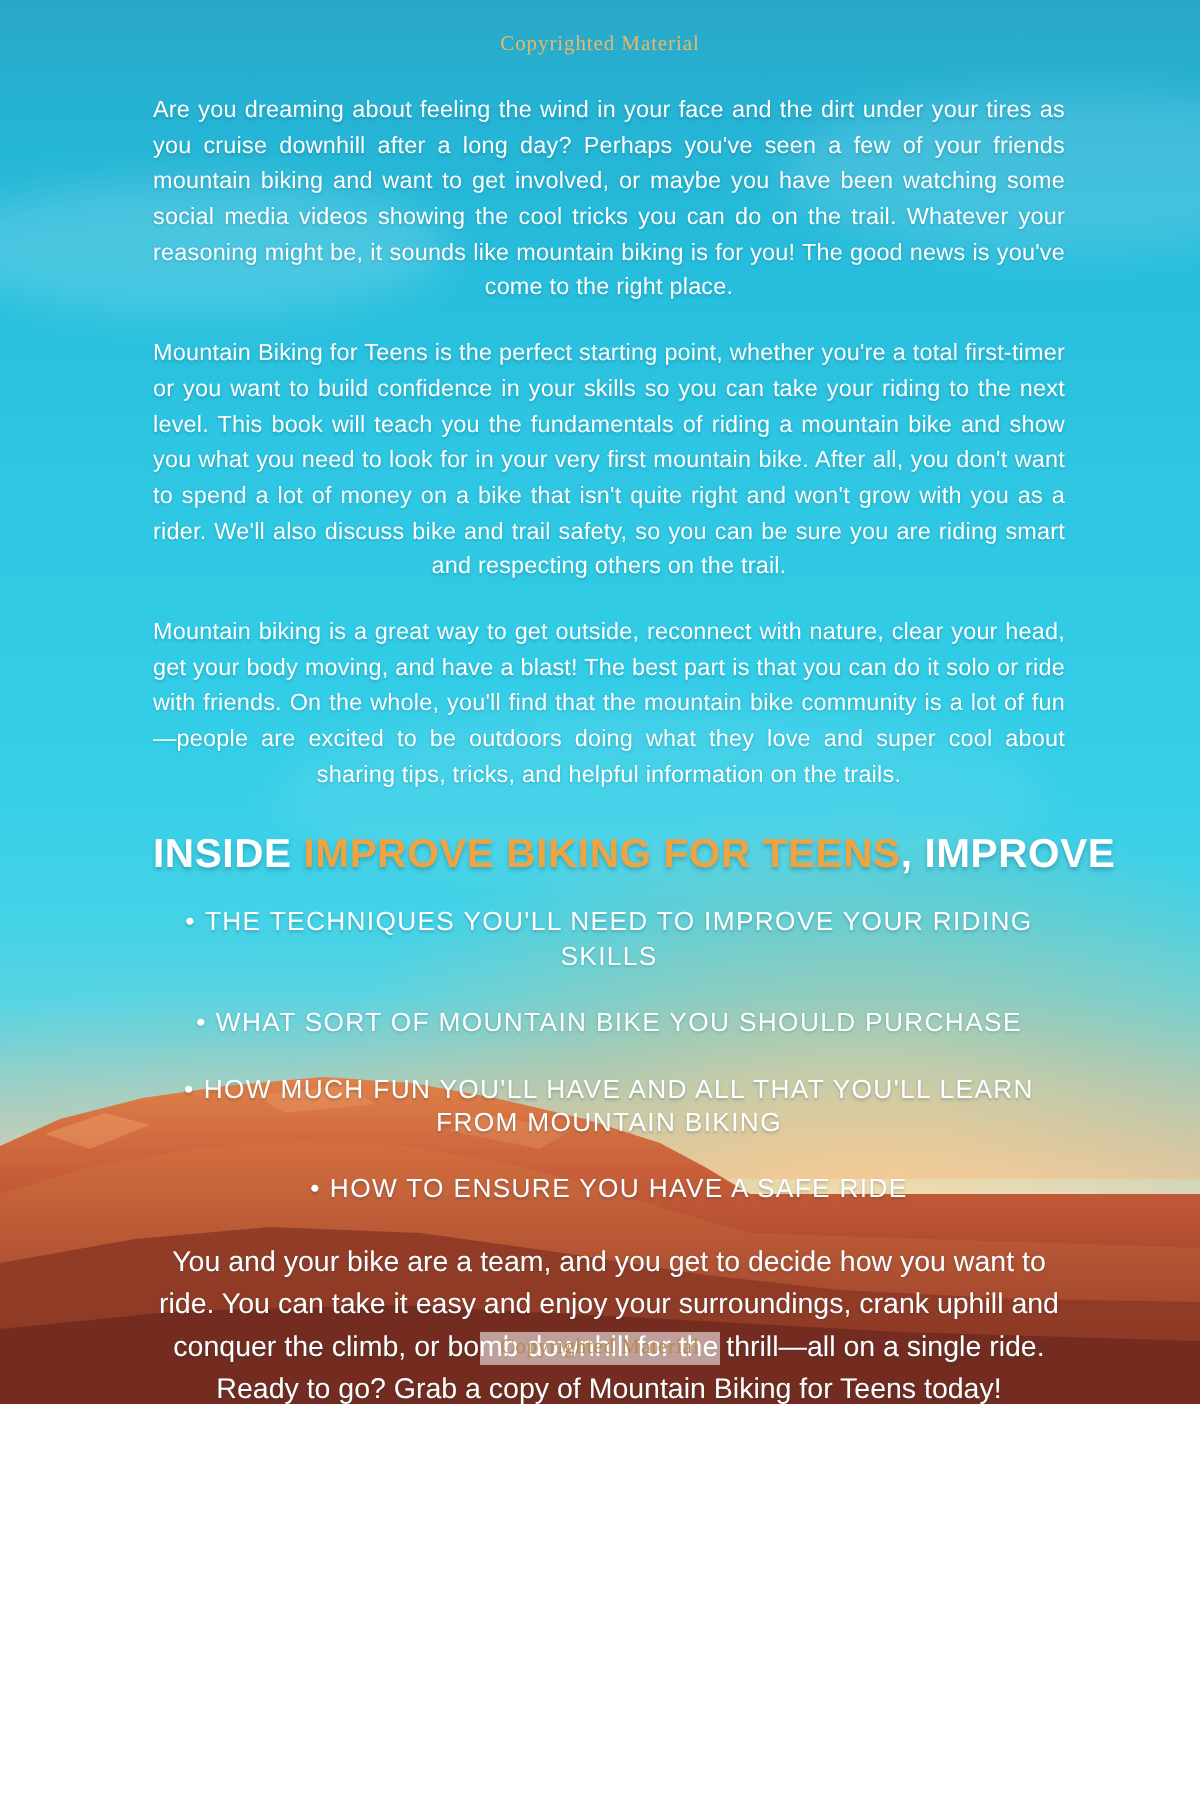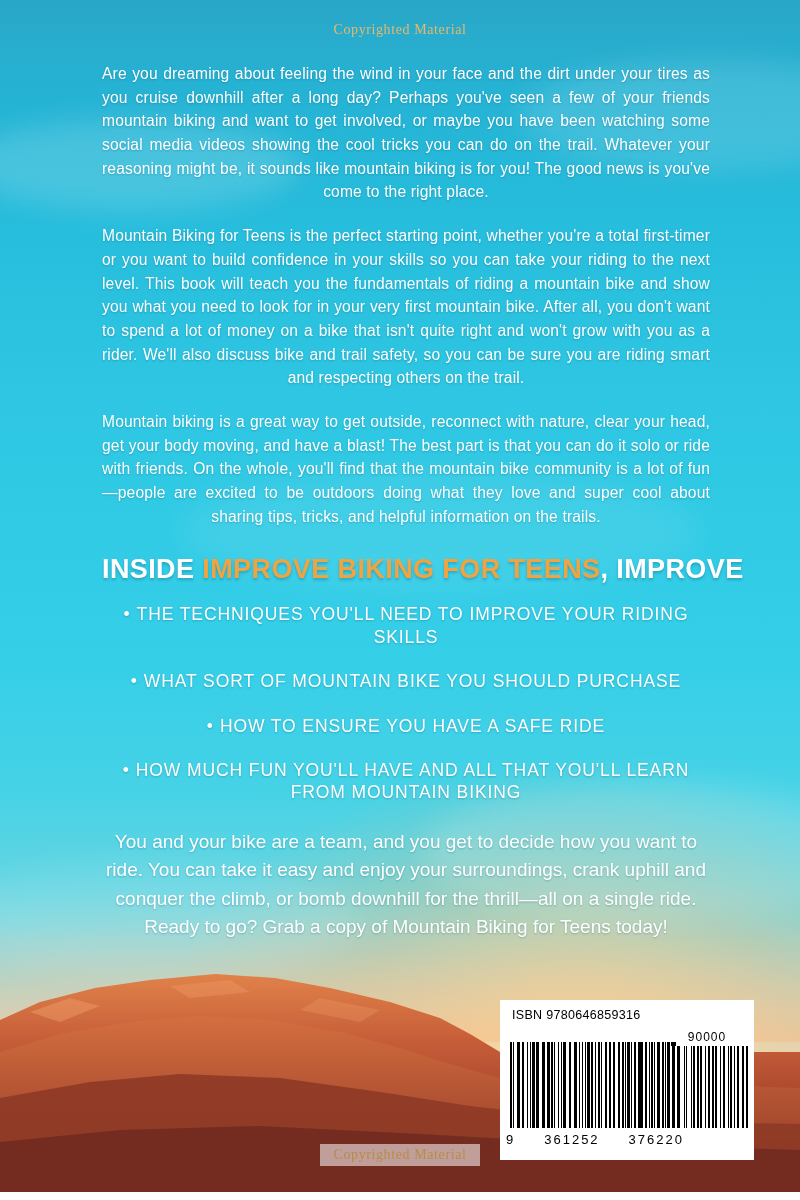--- a/index.html
+++ b/index.html
@@ -6,21 +6,21 @@
     margin: 0;
     padding: 0;
     background: #ffffff;
   }
   body {
     font-family: "Liberation Sans", sans-serif;
   }
   .cover {
     position: relative;
     width: 800px;
-    height: 1192px;
+    height: 936px;
     overflow: hidden;
     background: #000000;
   }
   
   .sky {
     position: absolute;
     left: 0; top: 0; right: 0; bottom: 0;
     background:
       radial-gradient(ellipse 620px 420px at 72% 88%, rgba(255,214,150,0.85) 0%, rgba(255,190,120,0.35) 38%, rgba(255,190,120,0.0) 68%),
       radial-gradient(ellipse 500px 300px at 20% 92%, rgba(255,200,150,0.45) 0%, rgba(255,200,150,0.0) 70%),
@@ -271,25 +271,25 @@
     </div>
 
     <ul class="bullets">
       <li>
         <span class="dot">•</span><span>THE TECHNIQUES YOU'LL NEED TO IMPROVE YOUR RIDING SKILLS</span>
       </li>
       <li>
         <span class="dot">•</span><span>WHAT SORT OF MOUNTAIN BIKE YOU SHOULD PURCHASE</span>
       </li>
       <li>
-        <span class="dot">•</span><span>HOW TO ENSURE YOU HAVE A SAFE RIDE</span>
+        <span class="dot">•</span><span>HOW MUCH FUN YOU'LL HAVE AND ALL THAT YOU'LL LEARN</span>
+        <span class="second-line">FROM MOUNTAIN BIKING</span>
       </li>
       <li>
-        <span class="dot">•</span><span>HOW MUCH FUN YOU'LL HAVE AND ALL THAT YOU'LL LEARN</span>
-        <span class="second-line">FROM MOUNTAIN BIKING</span>
+        <span class="dot">•</span><span>HOW TO ENSURE YOU HAVE A SAFE RIDE</span>
       </li>
     </ul>
 
     <p class="closing">You and your bike are a team, and you get to decide how you want to ride. You can take it easy and enjoy your surroundings, crank uphill and conquer the climb, or bomb downhill for the thrill—all on a single ride. Ready to go? Grab a copy of Mountain Biking for Teens today!</p>
   </div>
 
   <div class="barcode-box">
     <div class="isbn-line">ISBN 9780646859316</div>
 
     <div class="small-box">

